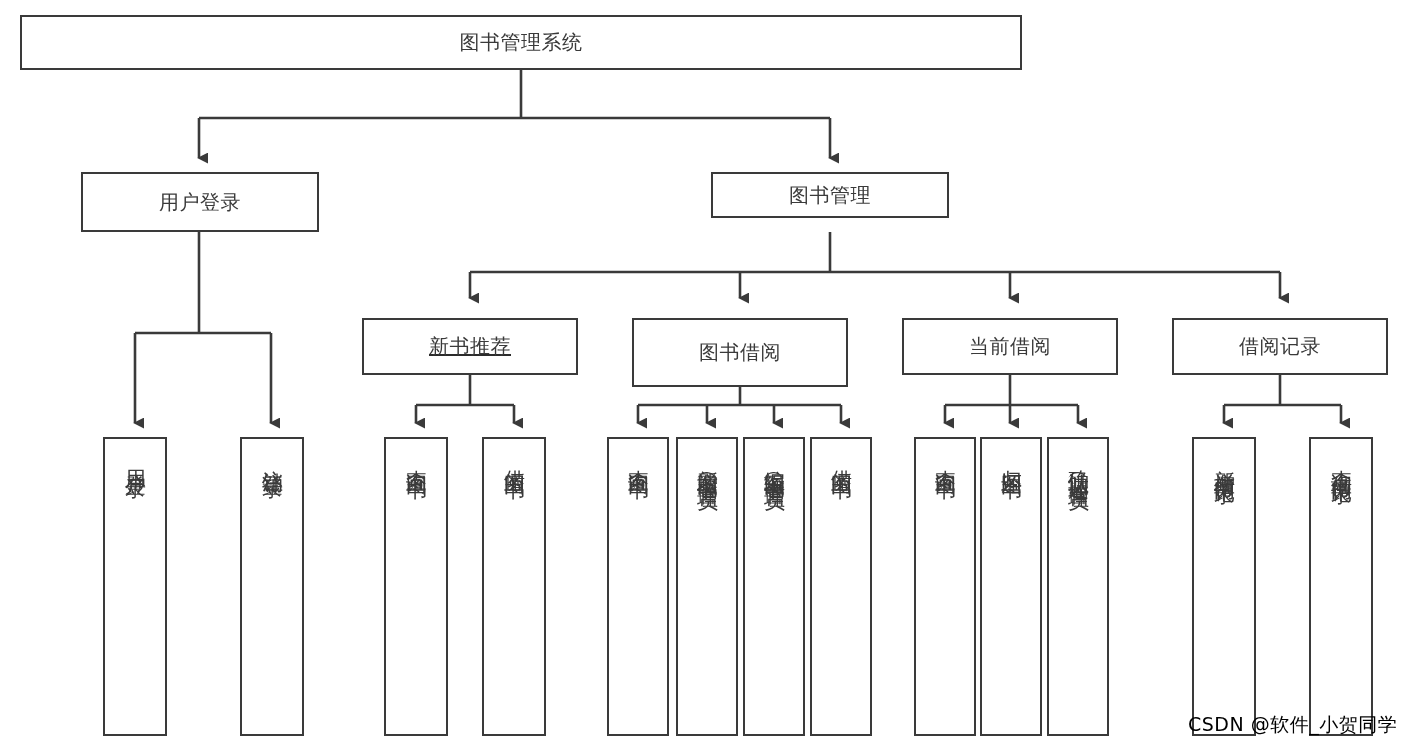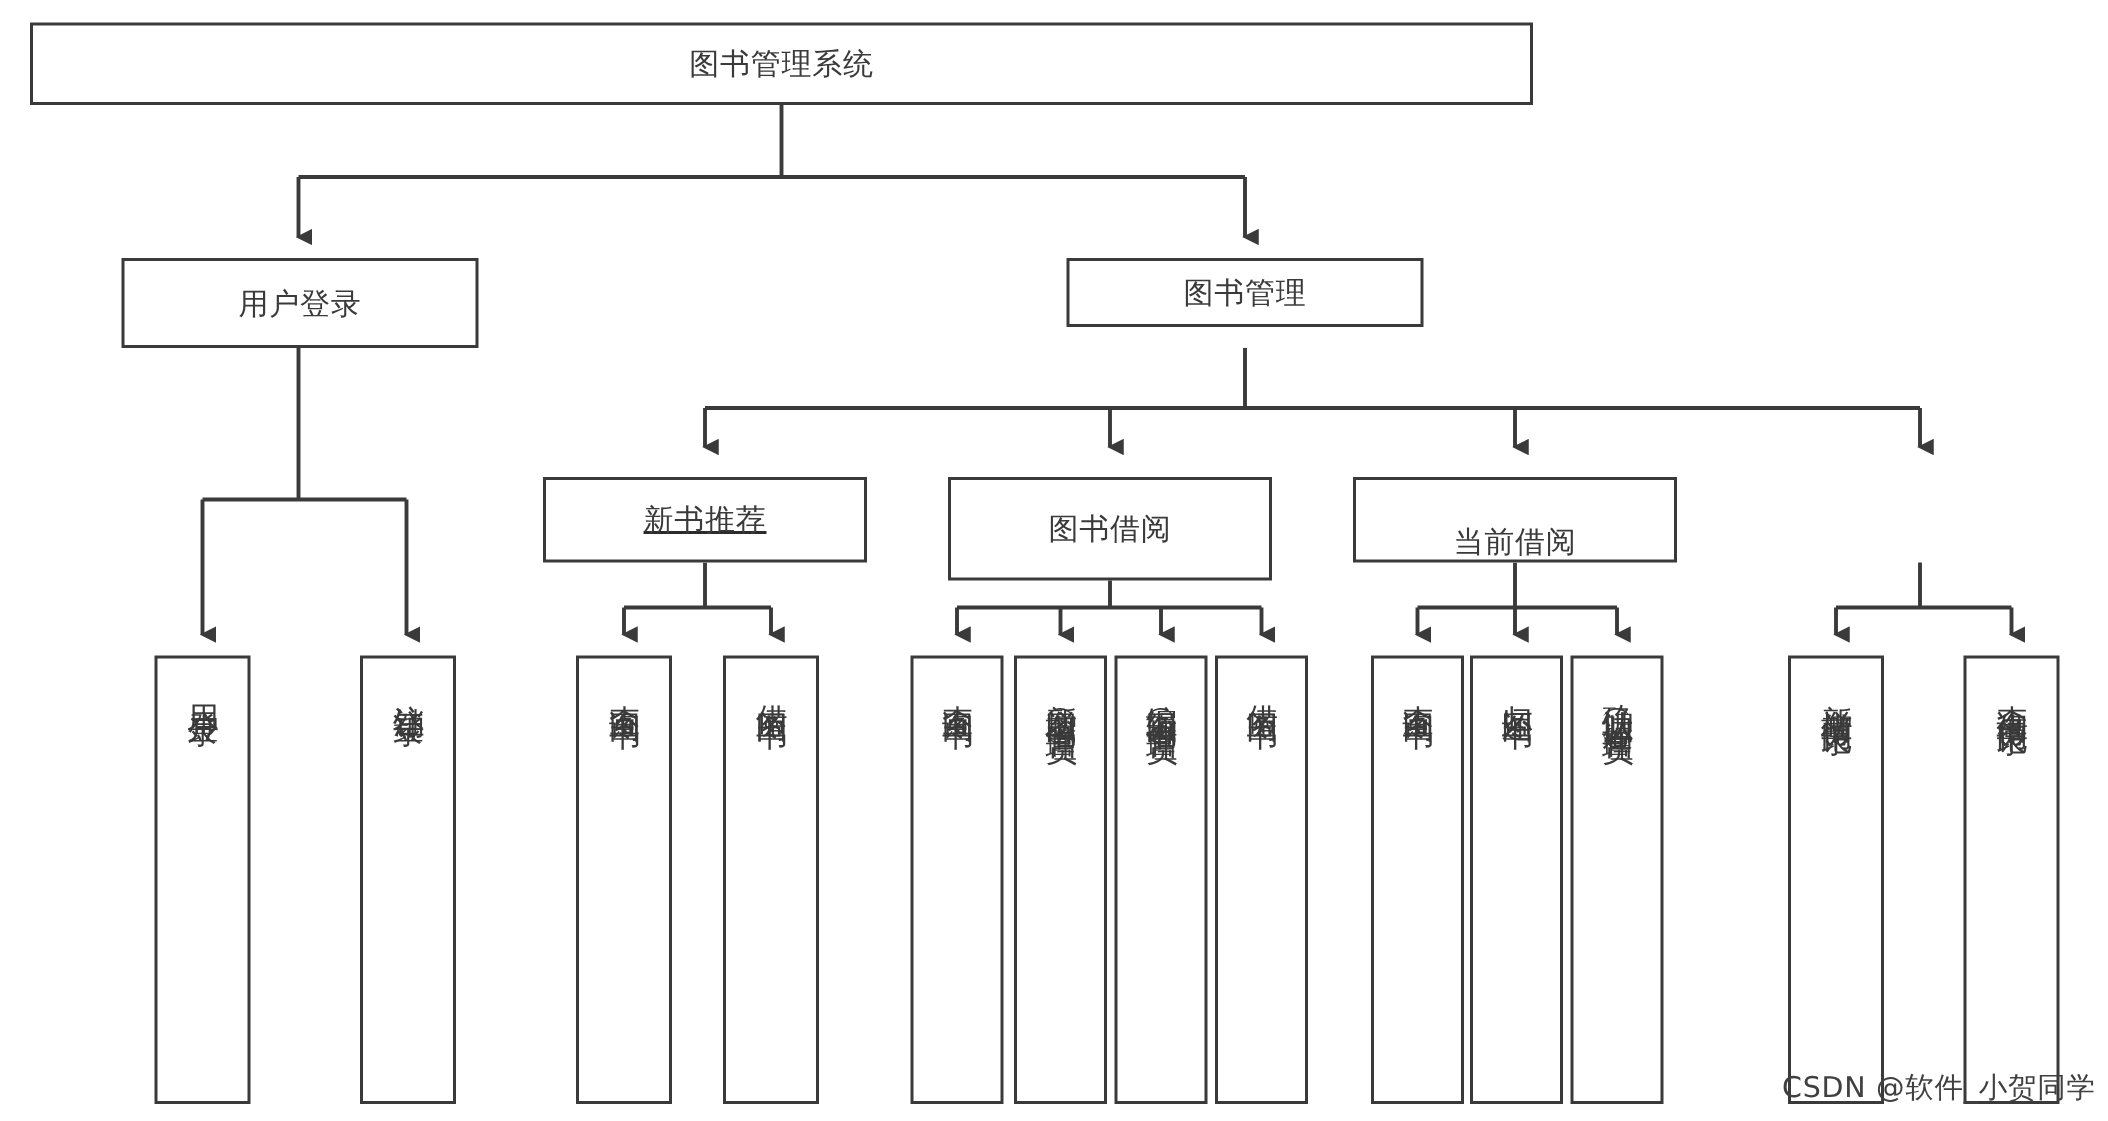--- a/index.html
+++ b/index.html
@@ -52,21 +52,21 @@
     white-space: normal;
     letter-spacing: 3px;
     font-size: 21px;
     line-height: 1;
   }
   .watermark {
     position: absolute;
     left: 1188px;
     top: 712px;
     font-size: 19px;
-    color: #404040;
+    color: #000000;
     white-space: nowrap;
     letter-spacing: 0.5px;
     pointer-events: none;
   }
 </style>
 </head>
 <body>
 
 <div id="canvas">
 
@@ -132,22 +132,25 @@
   <div class="node" style="left:711px; top:172px; width:238px; height:46px;">
     <span class="node-label">图书管理</span>
   </div>
 
   <div class="node" style="left:362px; top:318px; width:216px; height:57px;text-decoration:underline;">
     <span class="node-label">新书推荐</span>
   </div>
   <div class="node" style="left:632px; top:318px; width:216px; height:69px;">
     <span class="node-label">图书借阅</span>
   </div>
-  <div class="node" style="left:902px; top:318px; width:216px; height:57px;align-items:flex-end;">
+  <div class="node" style="left:902px; top:318px; width:216px; height:57px;">
     <span class="node-label">当前借阅</span>
+  </div>
+  <div class="node" style="left:1172px; top:318px; width:216px; height:57px;">
+    <span class="node-label">借阅记录</span>
   </div>
 
   <div class="node vertical" style="left:103px; top:437px; width:64px; height:299px;">
     <span class="node-label">用户登录</span>
   </div>
   <div class="node vertical" style="left:240px; top:437px; width:64px; height:299px;">
     <span class="node-label">注销登录</span>
   </div>
 
   <div class="node vertical" style="left:384px; top:437px; width:64px; height:299px;">

